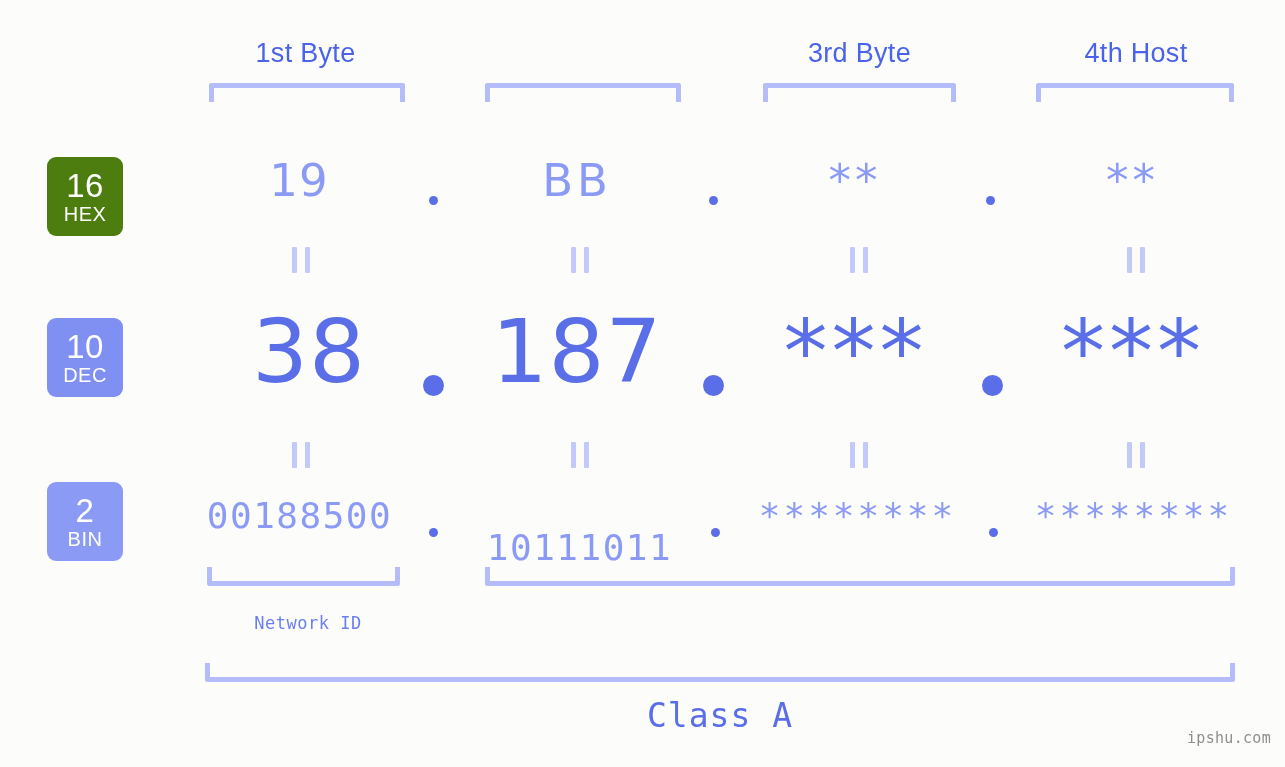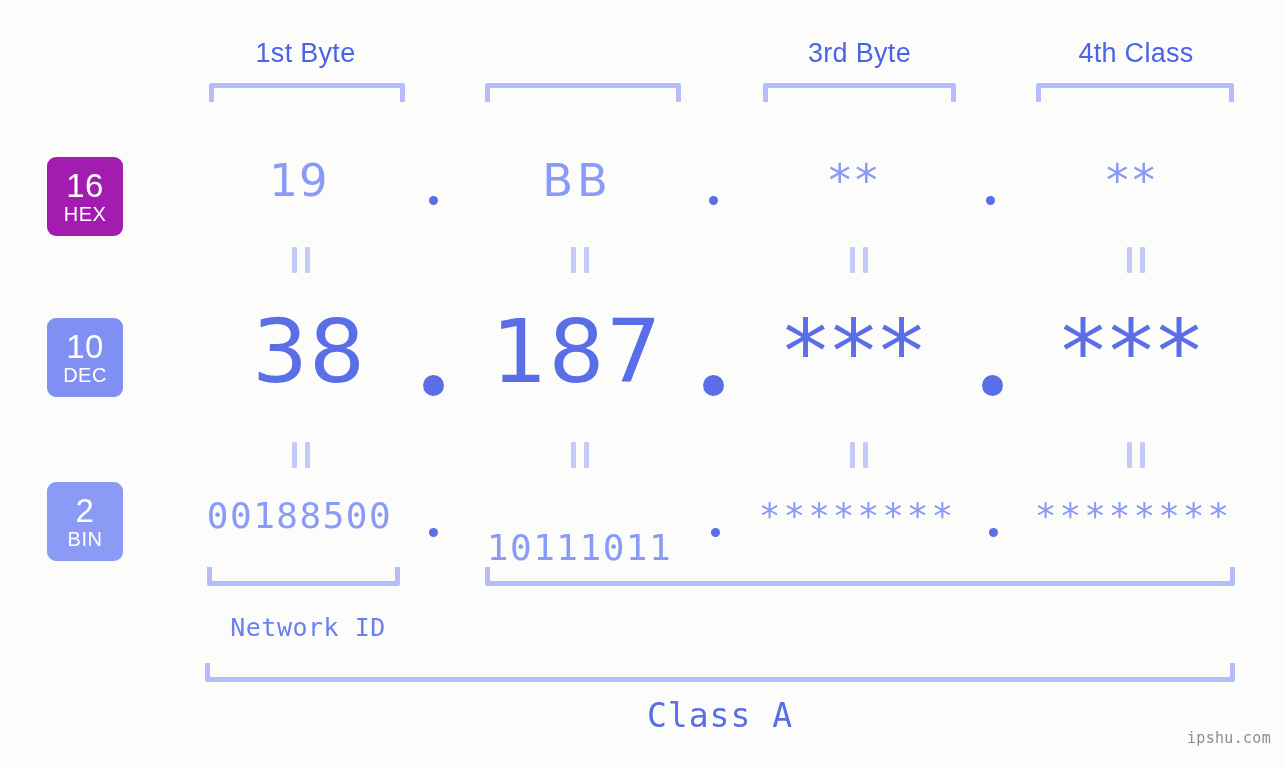--- a/index.html
+++ b/index.html
@@ -138,21 +138,21 @@
     height: 100%;
     background: #c3caf9;
     border-radius: 1px;
   }
 
   
   .section-label {
     position: absolute;
     text-align: center;
     font-family: "DejaVu Sans Mono", monospace;
-    font-size: 25px;
+    font-size: 17px;
     color: #6b80ee;
     white-space: nowrap;
     letter-spacing: 0.5px;
   }
   .class-label {
     position: absolute;
     text-align: center;
     font-family: "DejaVu Sans Mono", monospace;
     font-size: 33px;
     color: #5a6ee8;
@@ -171,28 +171,28 @@
     letter-spacing: 0.3px;
   }
 </style>
 </head>
 <body>
 
 <div id="stage">
 
   <div class="byte-header" style="left:199px; width:213px;">1st Byte</div>
   <div class="byte-header" style="left:755px; width:209px;">3rd Byte</div>
-  <div class="byte-header" style="left:1030px; width:212px;">4th Class</div>
+  <div class="byte-header" style="left:1030px; width:212px;">4th Host</div>
 
   <div class="bracket-down" style="left:209px; width:196px; top:83px;"></div>
   <div class="bracket-down" style="left:485px; width:196px; top:83px;"></div>
   <div class="bracket-down" style="left:763px; width:193px; top:83px;"></div>
   <div class="bracket-down" style="left:1036px; width:198px; top:83px;"></div>
 
-  <div class="badge" style="top:157px; background:#a21caf;">
+  <div class="badge" style="top:157px; background:#4d7c0f;">
     <span class="num">16</span>
     <span class="lbl">HEX</span>
   </div>
   <div class="badge" style="top:318px; background:#808ff2;">
     <span class="num">10</span>
     <span class="lbl">DEC</span>
   </div>
   <div class="badge" style="top:482px; background:#8b9bf5;">
     <span class="num">2</span>
     <span class="lbl">BIN</span>

